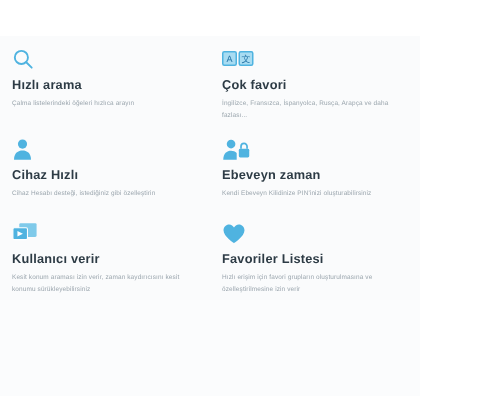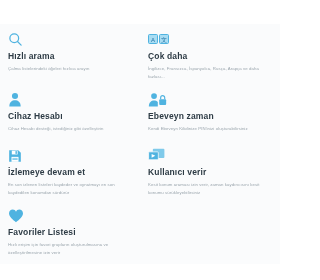--- a/index.html
+++ b/index.html
@@ -94,63 +94,49 @@
 
     <div class="feature">
       <div class="feature-icon">
         <svg width="22" height="13" viewBox="0 0 44 26" fill="none">
           <rect x="1" y="1" width="18" height="18" rx="2" fill="#a8dcf2" stroke="#4fb3e0" stroke-width="2"></rect>
           <text x="10" y="15" font-size="12" font-family="Liberation Sans, sans-serif" fill="#2273a6" text-anchor="middle">A</text>
           <rect x="23" y="1" width="18" height="18" rx="2" fill="#a8dcf2" stroke="#4fb3e0" stroke-width="2"></rect>
           <text x="32" y="15" font-size="12" font-family="Liberation Sans, sans-serif" fill="#2273a6" text-anchor="middle">文</text>
         </svg>
       </div>
-      <div class="feature-title">Çok daha</div>
+      <div class="feature-title">Çok favori</div>
       <div class="feature-desc">İngilizce, Fransızca, İspanyolca, Rusça, Arapça ve daha fazlası...</div>
     </div>
 
     <div class="feature">
       <div class="feature-icon">
         <svg width="14" height="15" viewBox="0 0 24 26" fill="#4fb3e0">
           <circle cx="12" cy="7" r="5.3"></circle>
           <path d="M2.2 25 C2.2 17.5 7 14.5 12 14.5 C17 14.5 21.8 17.5 21.8 25 Z"></path>
         </svg>
       </div>
-      <div class="feature-title">Cihaz Hesabı</div>
+      <div class="feature-title">Cihaz Hızlı</div>
       <div class="feature-desc">Cihaz Hesabı desteği, istediğiniz gibi özelleştirin</div>
     </div>
 
     <div class="feature">
       <div class="feature-icon">
         <svg width="19" height="15" viewBox="0 0 32 26" fill="#4fb3e0">
           <circle cx="10" cy="7" r="5"></circle>
           <path d="M1 25 C1 17.8 5.3 14.8 10 14.8 C12.4 14.8 14.8 15.6 16.5 17.2 L16.5 25 Z"></path>
           <rect x="19" y="12.5" width="12" height="10" rx="1.6" fill="#4fb3e0"></rect>
           <path d="M21.5 12.5 L21.5 9.8 A3.5 3.5 0 0 1 28.5 9.8 L28.5 12.5" fill="none" stroke="#4fb3e0" stroke-width="2"></path>
         </svg>
       </div>
       <div class="feature-title">Ebeveyn zaman</div>
       <div class="feature-desc">Kendi Ebeveyn Kilidinize PIN'inizi oluşturabilirsiniz</div>
     </div>
 
 
-    <div class="feature">
-      <div class="feature-icon">
-        <svg width="14" height="14" viewBox="0 0 24 24" fill="#4fb3e0">
-          <path d="M2 2 L17.5 2 L22 6.5 L22 22 L2 22 Z"></path>
-          <rect x="6.5" y="2.8" width="10" height="6.5" fill="#ffffff"></rect>
-          <rect x="12.8" y="3.6" width="2.4" height="4.8" fill="#4fb3e0"></rect>
-          <rect x="6" y="13.5" width="12" height="8.5" fill="#ffffff"></rect>
-          <rect x="7.5" y="15.3" width="9" height="1.1" fill="#4fb3e0"></rect>
-          <rect x="7.5" y="17.6" width="9" height="1.1" fill="#4fb3e0"></rect>
-        </svg>
-      </div>
-      <div class="feature-title">İzlemeye devam et</div>
-      <div class="feature-desc">En son izlenen listeleri kaydeder ve oynatmayı en son kaydedilen konumdan sürdürür</div>
-    </div>
 
     <div class="feature">
       <div class="feature-icon">
         <svg width="17" height="15" viewBox="0 0 28 24" fill="none">
           <rect x="8" y="1" width="19" height="15" rx="1.5" fill="#7fcaea"></rect>
           <rect x="1" y="6" width="16" height="13" rx="1.5" fill="#4fb3e0" stroke="#ffffff" stroke-width="1.2"></rect>
           <path d="M6 9.5 L12 12.5 L6 15.5 Z" fill="#ffffff"></path>
         </svg>
       </div>
       <div class="feature-title">Kullanıcı verir</div>

